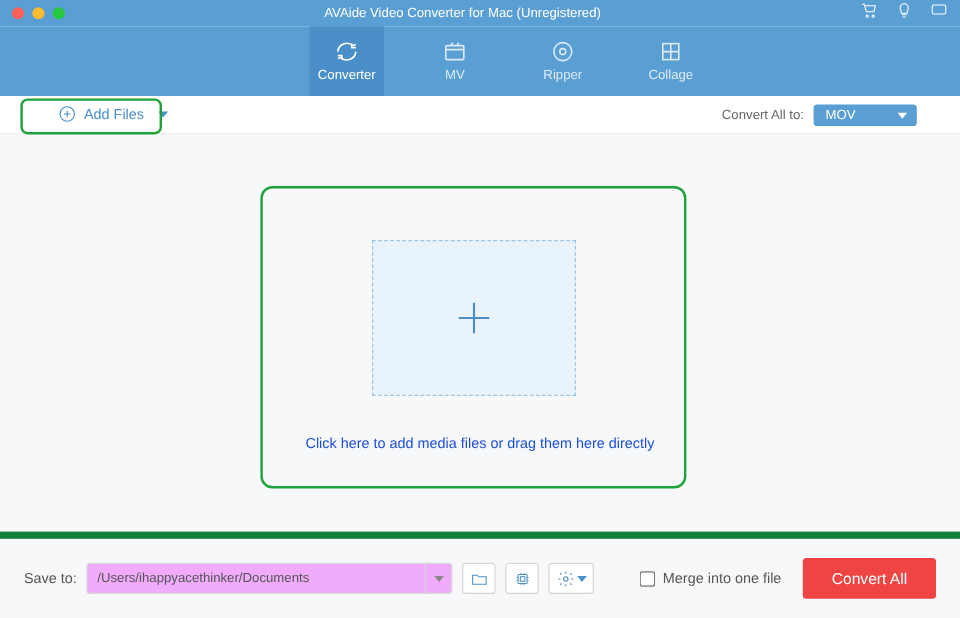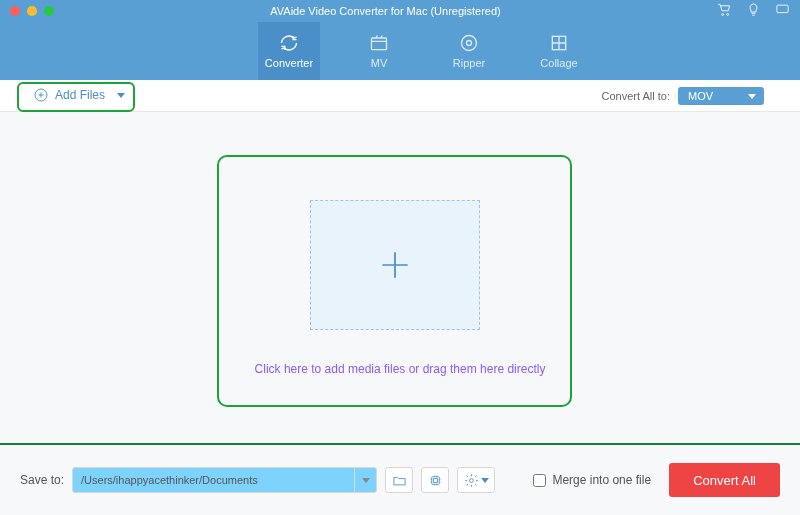--- a/index.html
+++ b/index.html
@@ -11,36 +11,36 @@
   .tl-min { background: #febc2e; }
   .tl-max { background: #28c840; }
   .title { flex: 1; text-align: center; color: #fff; font-size: 11px; }
   .title-icons { display: flex; gap: 14px; color: #fff; }
   .title-icons svg { width: 15px; height: 15px; stroke: #fff; fill: none; stroke-width: 1.4; }
   .navbar { height: 58px; background: #5a9fd4; display: flex; justify-content: center; gap: 28px; padding-left: 48px; }
   .nav-item { width: 62px; display: flex; flex-direction: column; align-items: center; justify-content: center; color: #dceaf6; font-size: 11px; gap: 4px; cursor: pointer; }
   .nav-item.active { background: #4a8fc8; color: #fff; }
   .nav-item svg { width: 20px; height: 20px; stroke: currentColor; fill: none; stroke-width: 1.6; }
   .subbar { height: 32px; background: #fff; border-bottom: 1px solid #e8e8e8; display: flex; align-items: center; padding: 0 20px; position: relative; }
-  .add-files-btn { position: absolute; left: 25px; top: 3px; height: 24px; display: flex; align-items: center; gap: 6px; color: #4a8fc8; font-size: 12px; cursor: pointer; padding: 0 8px; }
+  .add-files-btn { position: absolute; left: 40px; top: 3px; height: 24px; display: flex; align-items: center; gap: 6px; color: #4a8fc8; font-size: 12px; cursor: pointer; padding: 0 8px; }
   .add-files-btn svg { width: 16px; height: 16px; stroke: #4a8fc8; fill: none; stroke-width: 1.4; }
   .green-box-1 { position: absolute; left: 17px; top: 82px; width: 118px; height: 30px; border: 2px solid #1ea23a; border-radius: 6px; pointer-events: none; z-index: 5; }
   .tabs { position: absolute; left: 50%; transform: translateX(-50%); display: flex; background: #f0f0f0; border-radius: 12px; height: 20px; font-size: 11px; }
   .tab { padding: 0 14px; display: flex; align-items: center; color: #888; cursor: pointer; border-radius: 12px; }
   .tab.active { background: #e2ecf4; color: #4a8fc8; }
   .convert-to { position: absolute; right: 36px; display: flex; align-items: center; gap: 8px; font-size: 11px; color: #666; }
   .fmt-select { background: #5a9fd4; color: #fff; font-size: 11px; padding: 3px 28px 3px 10px; border-radius: 3px; cursor: pointer; position: relative; min-width: 86px; }
   .fmt-select::after { content: ""; position: absolute; right: 8px; top: 7px; width: 0; height: 0; border-left: 4px solid transparent; border-right: 4px solid transparent; border-top: 5px solid #fff; }
   .drop-outer { position: absolute; left: 217px; top: 155px; width: 355px; height: 252px; border: 2px solid #1ea23a; border-radius: 10px; pointer-events: none; z-index: 5; }
   .drop-zone { width: 170px; height: 130px; border: 1.5px dashed #9cc4e4; background: #e9f3fb; display: flex; align-items: center; justify-content: center; cursor: pointer; }
   .drop-zone svg { width: 38px; height: 38px; stroke: #4a8fc8; fill: none; stroke-width: 1.1; }
-  .drop-hint { position: absolute; top: 362px; left: 0; right: 0; text-align: center; color: #8b5cf6; font-size: 12px; }
-  .footer { position: absolute; left: 0; right: 0; bottom: 0; height: 72px; display: flex; align-items: center; padding: 0 20px; gap: 8px; border-top: 2px solid #15803d; }
+  .drop-hint { position: absolute; top: 362px; left: 0; right: 0; text-align: center; color: #1d4ed8; font-size: 12px; }
+  .footer { position: absolute; left: 0; right: 0; bottom: 0; height: 72px; display: flex; align-items: center; padding: 0 20px; gap: 8px; border-top: 6px solid #15803d; }
   .footer-label { font-size: 12px; color: #555; }
-  .path-box { flex: 1; height: 26px; border: 1px solid #d7d7d7; border-radius: 3px; display: flex; align-items: center; background: #7dd3fc; max-width: 305px; }
+  .path-box { flex: 1; height: 26px; border: 1px solid #d7d7d7; border-radius: 3px; display: flex; align-items: center; background: #f0abfc; max-width: 305px; }
   .path-text { flex: 1; padding: 0 8px; font-size: 11px; color: #555; overflow: hidden; white-space: nowrap; }
   .path-dd { width: 22px; height: 100%; border-left: 1px solid #d7d7d7; display: flex; align-items: center; justify-content: center; cursor: pointer; }
   .path-dd::after { content: ""; width: 0; height: 0; border-left: 4px solid transparent; border-right: 4px solid transparent; border-top: 5px solid #888; }
   .icon-btn { width: 28px; height: 26px; border: 1px solid #d7d7d7; border-radius: 3px; display: flex; align-items: center; justify-content: center; cursor: pointer; background: #fff; }
   .icon-btn svg { width: 15px; height: 15px; stroke: #4a8fc8; fill: none; stroke-width: 1.4; }
   .merge { display: flex; align-items: center; gap: 6px; font-size: 12px; color: #555; margin-left: auto; }
   .merge input { width: 13px; height: 13px; }
   .convert-btn { background: #ef4444; color: #fff; font-size: 13px; padding: 0 24px; height: 34px; border-radius: 3px; display: flex; align-items: center; cursor: pointer; margin-left: 10px; }
   .chev-down { display: inline-block; margin-left: 6px; width: 0; height: 0; border-left: 4px solid transparent; border-right: 4px solid transparent; border-top: 5px solid #4a8fc8; }
 </style>

